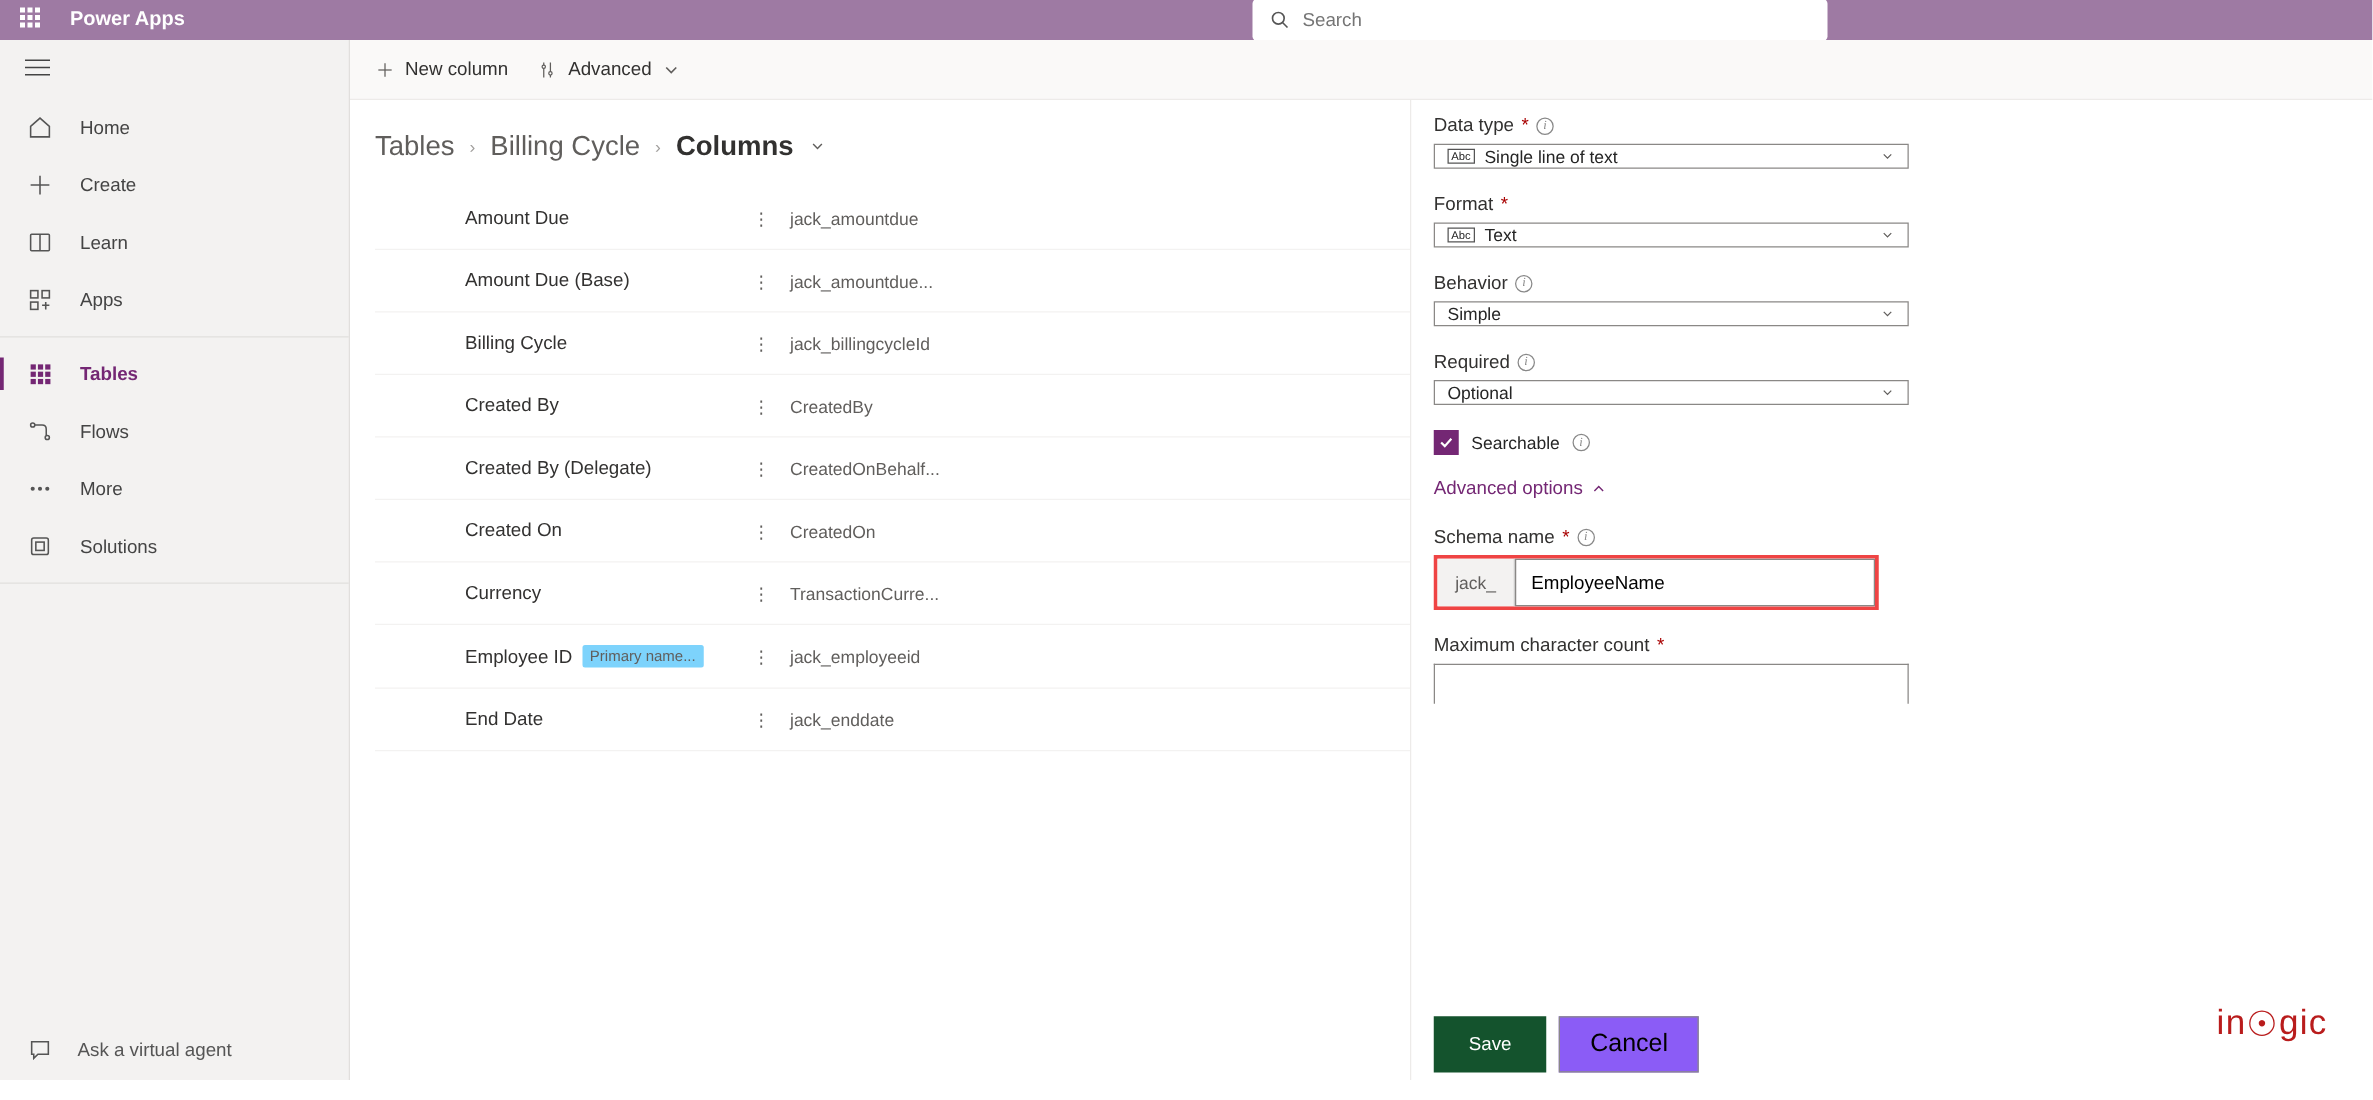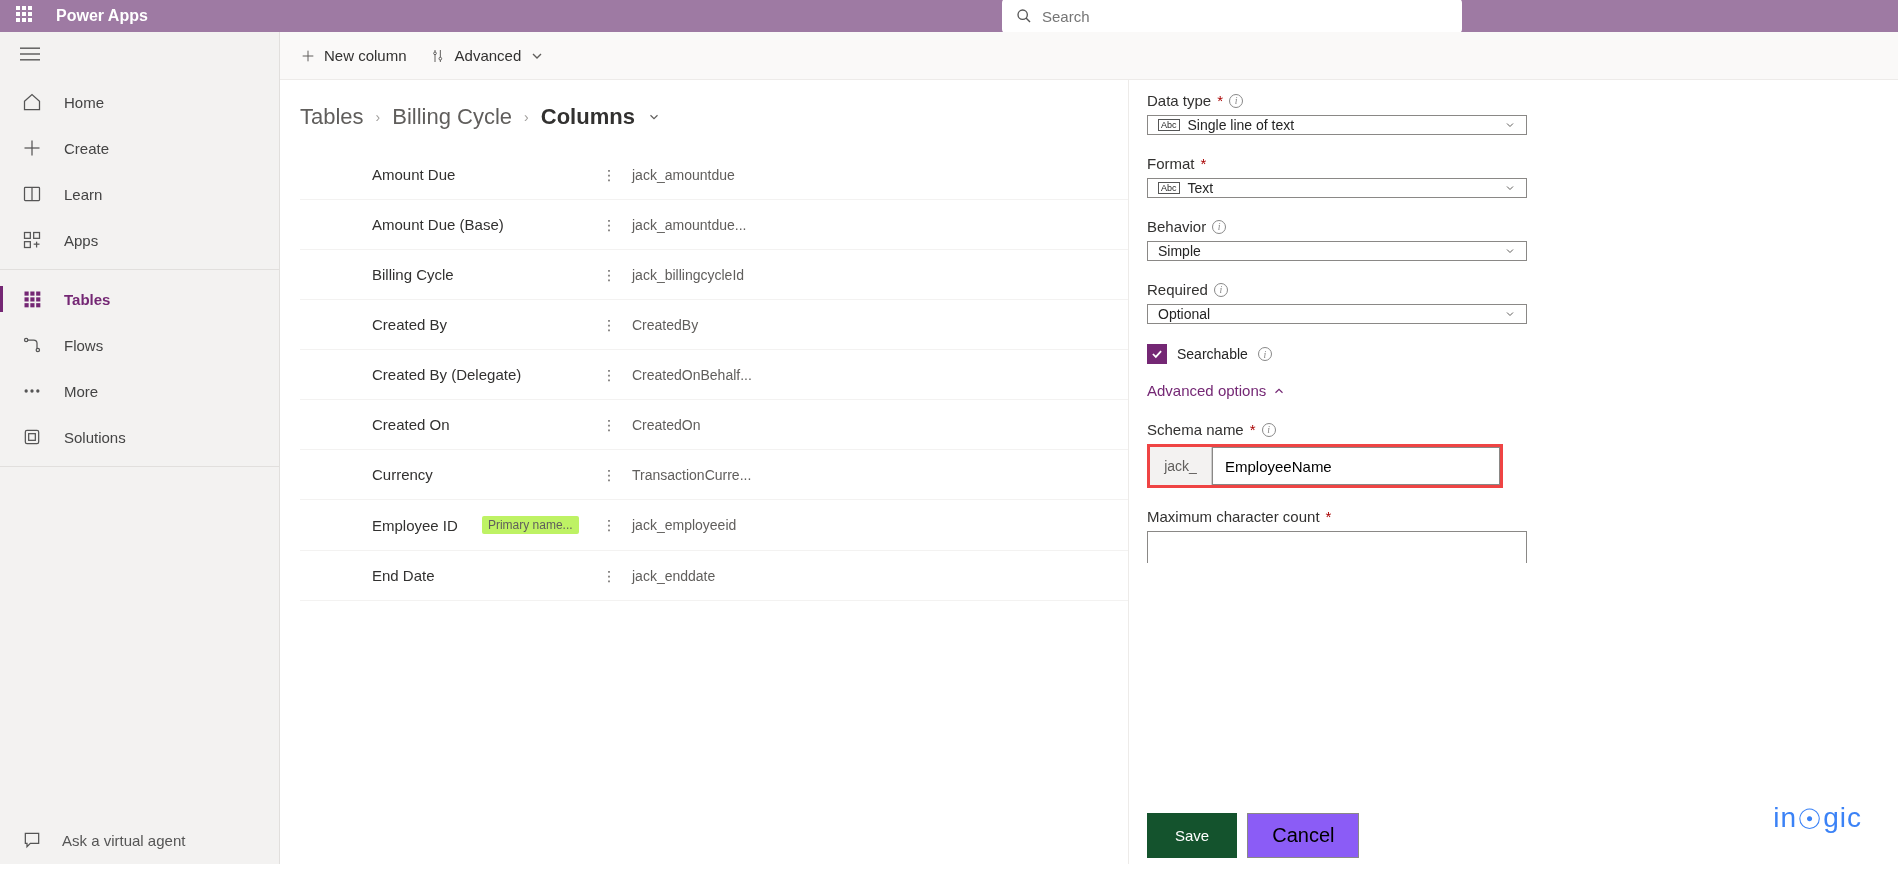--- a/index.html
+++ b/index.html
@@ -35,21 +35,21 @@
     .breadcrumb .crumb { font-size: 22px; color: #605e5c; cursor: pointer; }
     .breadcrumb .crumb.current { font-weight: 600; color: #323130; }
     .breadcrumb svg { width: 14px; height: 14px; stroke: #605e5c; }
 
     .tbl { padding: 0 20px; }
     .tbl-head { display: flex; padding: 12px 0; border-bottom: 1px solid #edebe9; }
     .col-display { margin-left: 72px; width: 260px; font-weight: 600; display: flex; align-items: center; gap: 8px; }
     .col-name-h { font-weight: 600; display: flex; align-items: center; gap: 8px; }
     .tbl-row { display: flex; align-items: center; padding: 16px 0; border-bottom: 1px solid #f3f2f1; }
     .cell-display { margin-left: 72px; width: 230px; font-size: 15px; color: #323130; display: flex; align-items: center; gap: 8px; }
-    .badge { background: #bef264; color: #605e5c; font-size: 12px; padding: 2px 6px; border-radius: 2px; margin-left: 16px; }
+    .badge { background: #7dd3fc; color: #605e5c; font-size: 12px; padding: 2px 6px; border-radius: 2px; }
     .cell-actions { width: 30px; color: #605e5c; cursor: pointer; }
     .cell-name { color: #605e5c; font-size: 14px; }
     .sort-up { display: inline-block; font-size: 13px; }
 
     .panel { position: absolute; right: 0; top: 48px; bottom: 0; width: 770px; background: #fff; padding: 12px 18px 0; border-left: 1px solid #edebe9; overflow-y: auto; }
     .field-group { margin-bottom: 20px; }
     .field-label { font-size: 15px; color: #323130; display: flex; align-items: center; gap: 6px; margin-bottom: 6px; }
     .req { color: #a80000; }
     .info-i { width: 14px; height: 14px; border: 1px solid #888; border-radius: 50%; display: inline-flex; align-items: center; justify-content: center; font-size: 10px; color: #888; font-style: italic; font-family: serif; }
     .select-box { width: 380px; height: 20px; border: 1px solid #8a8886; display: flex; align-items: center; padding: 0 10px; gap: 8px; cursor: pointer; position: relative; }
@@ -59,21 +59,21 @@
     .check-row .cb { width: 20px; height: 20px; background: #742774; display: flex; align-items: center; justify-content: center; }
     .check-row .cb svg { stroke: #fff; width: 14px; height: 14px; }
     .adv-link { color: #742774; font-size: 15px; cursor: pointer; display: flex; align-items: center; gap: 6px; margin-bottom: 22px; }
     .schema-box { width: 356px; display: flex; border: 3px solid #ef4444; height: 44px; }
     .schema-prefix { width: 62px; background: #f3f2f1; display: flex; align-items: center; justify-content: center; color: #605e5c; border-right: 1px solid #ccc; }
     .schema-box input { flex: 1; border: 1px solid #8a8886; padding: 0 12px; font-size: 15px; outline: none; }
     .btn-row { display: flex; gap: 10px; margin-top: 8px; }
     .btn-primary { background: #14532d; color: #fff; border: none; padding: 10px 28px; font-size: 15px; cursor: pointer; }
     .btn-secondary { background: #8b5cf6; border: 1px solid #8a8886; padding: 10px 24px; font-size: 20px; cursor: pointer; }
 
-    .watermark { position: absolute; right: 36px; bottom: 28px; font-size: 28px; color: #3b82f6; font-weight: 400; letter-spacing: 1px; font-family: sans-serif; }
+    .watermark { position: absolute; right: 36px; bottom: 28px; font-size: 28px; color: #b91c1c; font-weight: 400; letter-spacing: 1px; font-family: sans-serif; }
     .watermark .o-icon { display: inline-block; vertical-align: middle; }
     .chev-down { width: 12px; height: 12px; }
   </style>
 </head>
 <body>
 
 <div class="topbar">
   <div class="waffle">
     <span></span>
       <span></span>

